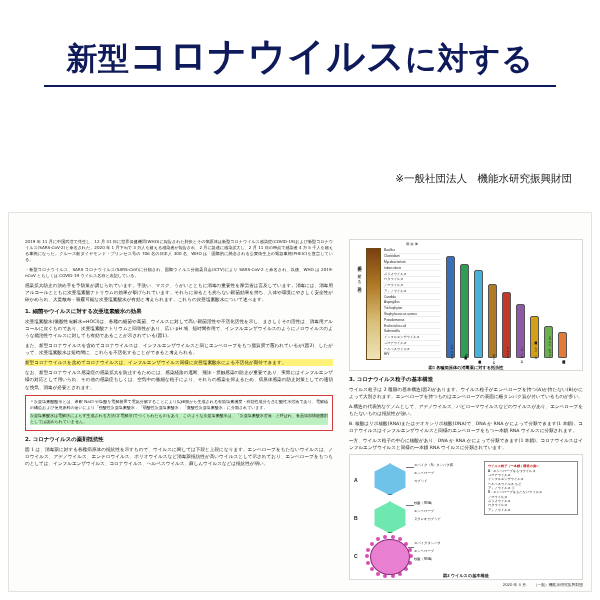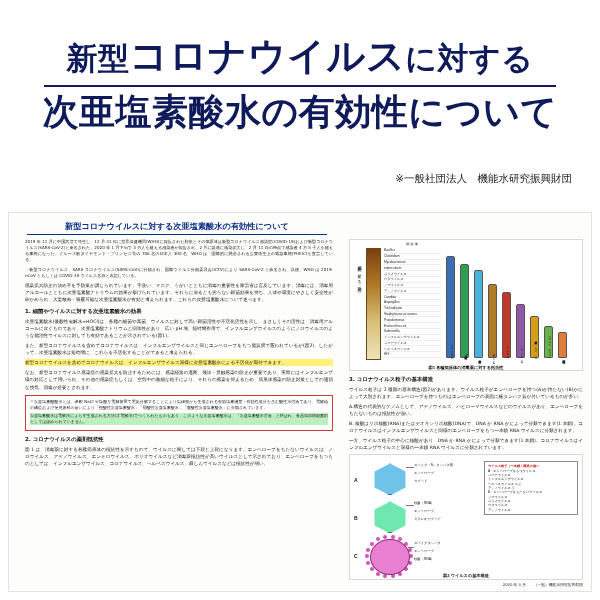--- a/index.html
+++ b/index.html
@@ -160,30 +160,28 @@
 </head>
 <body>
 
 <div class="page">
 
   <div class="headline">
     <div class="hl-line">
       <span class="small">新型</span><span>コロナウイルス</span><span class="small">に対する</span>
     </div>
     <div class="hl-rule"></div>
-    <div class="hl-line second">次亜塩素酸水の有効性について</div>
   </div>
 
   <div class="byline">
     <div>※一般社団法人　機能水研究振興財団</div>
   </div>
 
   <div class="sheet">
 
-    <div class="doc-title">新型コロナウイルスに対する次亜塩素酸水の有効性について</div>
 
     <div class="col-l">
       <p class="p tiny">2019 年 11 月に中国武漢で発生し、12 月 31 日に世界保健機関(WHO)に報告された肺炎とその病原体は新型コロナウイルス感染症(COVID-19)および新型コロナウイルス(SARS-CoV-2)と命名された。2020 年 1 月下旬で 3 万人を超える感染者が報告され、2 月に急速に感染拡大し、2 月 11 日の時点で感染者 4 万 5 千人を超える事態になった。クルーズ船ダイヤモンド・プリンセス号の 706 名の日本人 300 名、WHO は「国際的に懸念される公衆衛生上の緊急事態(PHEIC)を宣言している。</p>
       <p class="p tiny">・新型コロナウイルス、SARS コロナウイルス(SARS-CoV)に分類され、国際ウイルス分類委員会(ICTV)により SARS-CoV-2 と命名され、以後、WHO は 2019-nCoV ともしくは COVID-19 ウイルス名称と表記している。</p>
       <p class="p">感染拡大防止の決め手を予防策が講じられています。手洗い、マスク、うがいとともに消毒の重要性を厚労省は言及しています。消毒には、消毒用アルコールとともに次亜塩素酸ナトリウムの効果が挙げられています。それらに優るとも劣らない殺菌効果を持ち、人体や環境にやさしく安全性が確かめられ、大量散布・噴霧可能な次亜塩素酸水が有効と考えられます。これらの次亜塩素酸水について述べます。</p>
 
       <div class="sec">1. 細菌やウイルスに対する次亜塩素酸水の効果</div>
       <p class="p">次亜塩素酸水(微酸性電解水=HOCl)は、各種の細菌や真菌、ウイルスに対して高い殺菌活性や不活化活性を示し、まさしくその活性は、消毒用アルコールに次ぐものであり、次亜塩素酸ナトリウムと同等性があり、広い pH 域、短時間作用で、インフルエンザウイルスのようにノロウイルスのような難治性ウイルスに対しても有効であることが示されている(図1)。</p>
       <p class="p">また、新型コロナウイルスを含めてコロナウイルスは、インフルエンザウイルスと同じエンベロープをもつ脂質膜で覆われているが(図2)、したがって、次亜塩素酸水は短時間に、これらを不活化することができると考えられる。</p>
       <p class="p hl-y">新型コロナウイルスを含めてコロナウイルスは、インフルエンザウイルス同様に次亜塩素酸水による不活化が期待できます。</p>

